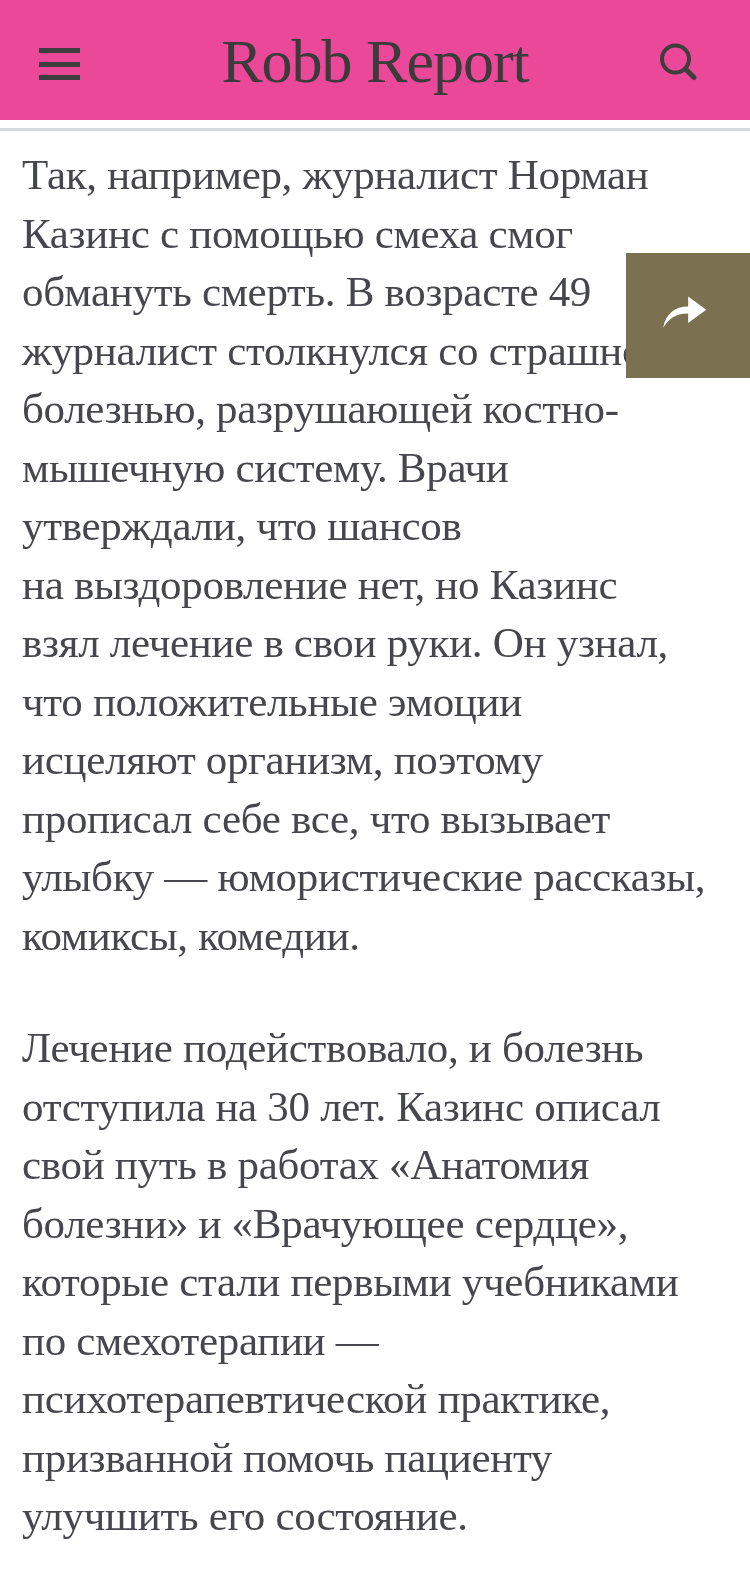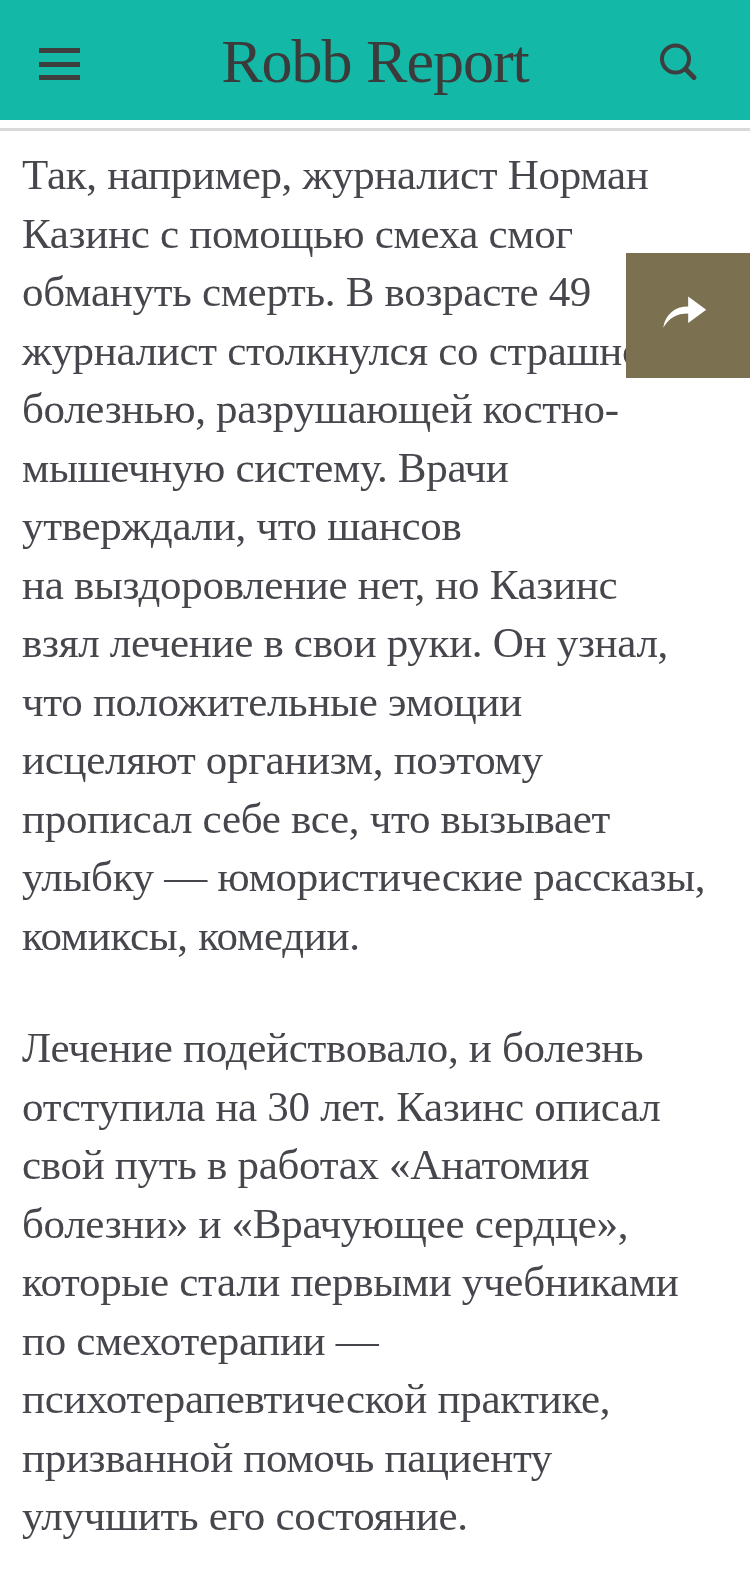--- a/index.html
+++ b/index.html
@@ -12,21 +12,21 @@
   .page { position: relative; width: 750px; height: 1586px; background: #fff; }
 
   
   .header {
     position: relative;
     height: 131px;
     display: flex;
     align-items: center;
     justify-content: space-between;
     padding: 0 48px 0 39px;
-    background: #14b8a6;
+    background: #ec4899;
     border-bottom: 3px solid #d8d9da;
     box-shadow: 0 -8px 0 0 #fff inset;
   }
   .hamburger {
     background: none; border: 0; cursor: pointer;
     display: flex; flex-direction: column; justify-content: space-between;
     width: 41px; height: 32px; padding: 0;
   }
   .hamburger span { display: block; width: 41px; height: 5px; background: #3e3e3e; }
 

